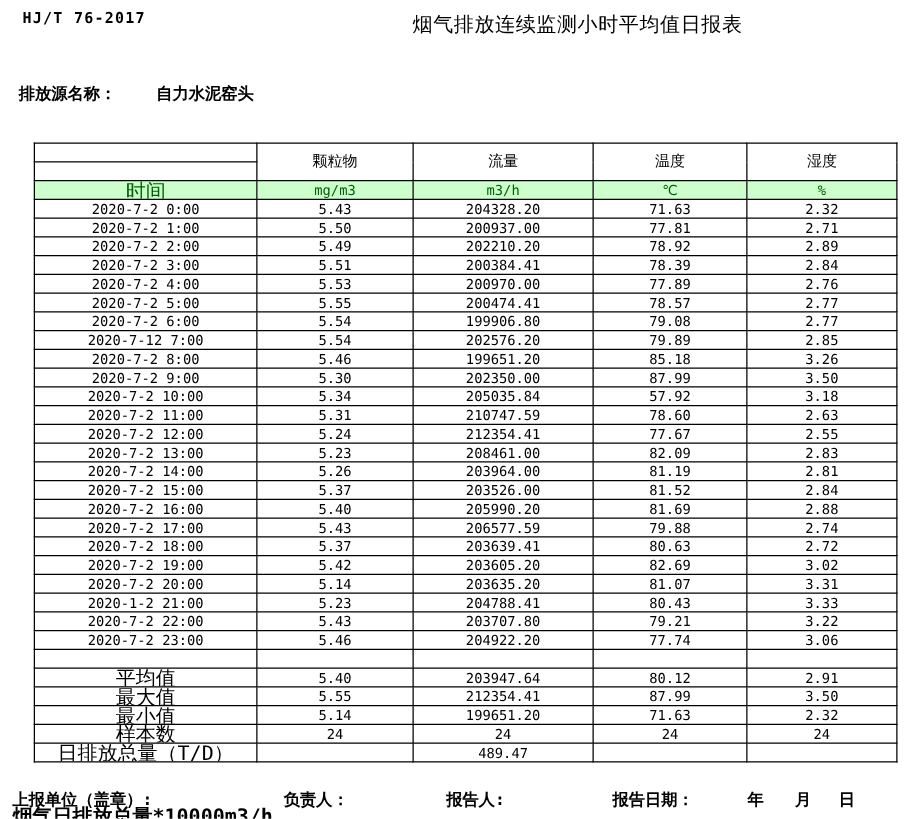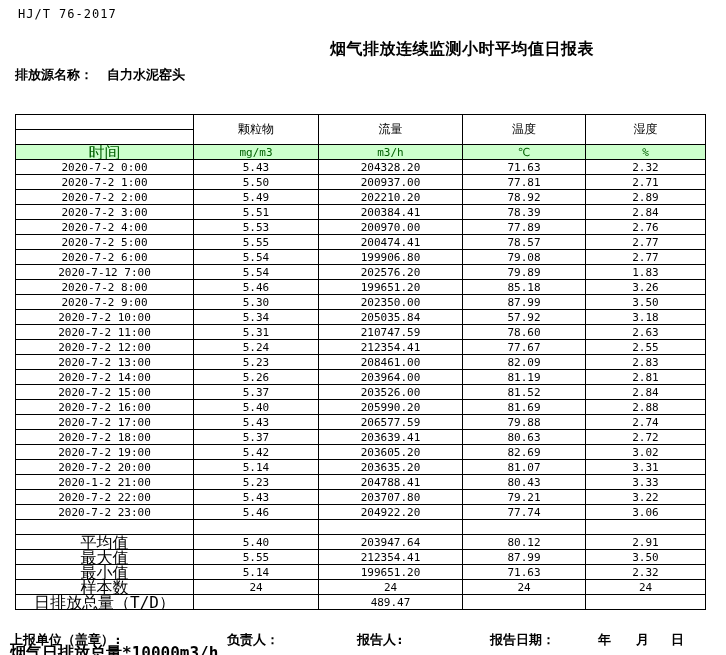--- a/index.html
+++ b/index.html
@@ -2,26 +2,26 @@
 <html style="--green-bg: #ccffcc; --green-text: #006100;"><head>
 <meta charset="utf-8">
 <style>
   html,body{margin:0;padding:0;}
   body{
     width:726px;height:655px;position:relative;background:#ffffff;
     font-family:"DejaVu Sans Mono","DejaVu Sans","Liberation Sans",sans-serif;
     color:#000;
   }
   .abs{position:absolute;white-space:nowrap;}
-  #standard{left:18px;top:7px;font-size:12px;font-weight:normal;letter-spacing:1px;}
-  #title{left:330px;top:39px;font-size:16px;font-weight:bold;letter-spacing:0.5px;}
+  #standard{left:18px;top:7px;font-size:12px;font-weight:bold;letter-spacing:1px;}
+  #title{left:330px;top:10px;font-size:16px;font-weight:normal;letter-spacing:0.5px;}
   #source-line{left:15px;top:66px;font-size:13px;font-weight:bold;}
-  #source-value{margin-left:14px;}
+  #source-value{margin-left:32px;}
   table#report{
-    position:absolute;left:15px;top:114px;
+    position:absolute;left:27px;top:114px;
     border-collapse:collapse;table-layout:fixed;width:690px;
     font-size:11px;
   }
   table#report td,table#report th{
     border:1px solid #000;padding:0;margin:0;
     text-align:center;vertical-align:middle;
     font-weight:normal;overflow:hidden;white-space:nowrap;
     height:14px;line-height:13px;
   }
   tr.hdr-top td,tr.hdr-top th{height:18px;}
@@ -128,21 +128,21 @@
         <td>5.54</td>
         <td>199906.80</td>
         <td>79.08</td>
         <td>2.77</td>
       </tr>
       <tr>
         <td>2020-7-12 7:00</td>
         <td>5.54</td>
         <td>202576.20</td>
         <td>79.89</td>
-        <td>1.83</td>
+        <td>2.85</td>
       </tr>
       <tr>
         <td>2020-7-2 8:00</td>
         <td>5.46</td>
         <td>199651.20</td>
         <td>85.18</td>
         <td>3.26</td>
       </tr>
       <tr>
         <td>2020-7-2 9:00</td>

